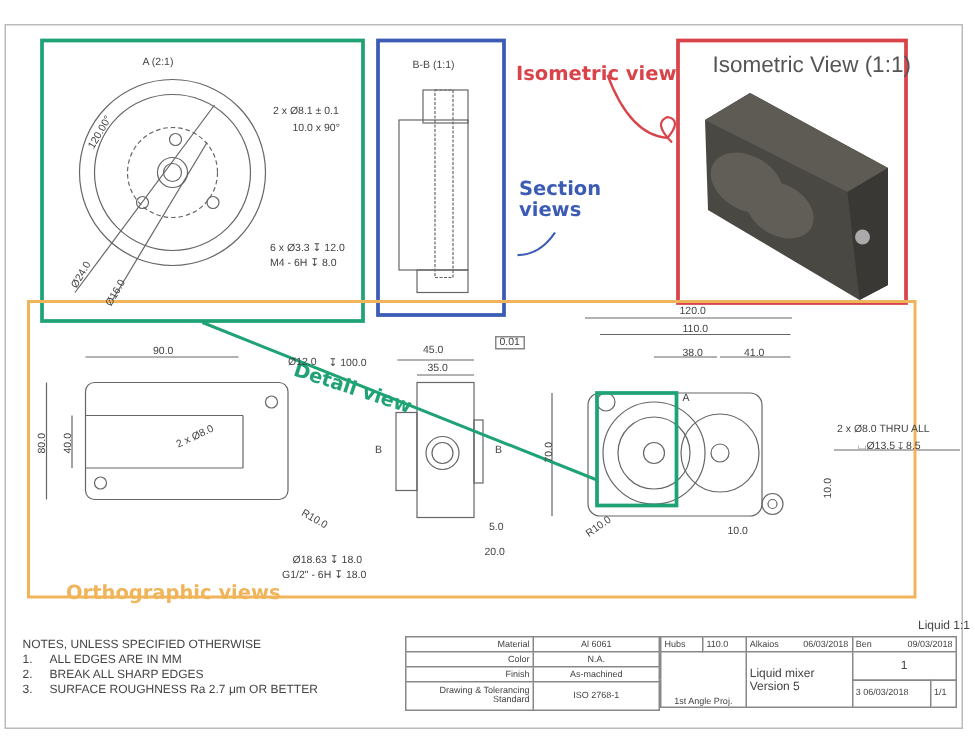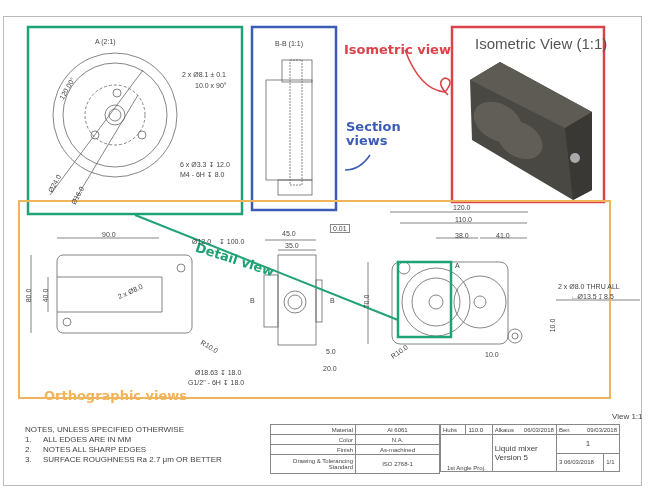--- a/index.html
+++ b/index.html
@@ -1,21 +1,21 @@
 <!DOCTYPE html>
 <html><head>
 <meta charset="utf-8">
 <style>
   html,body{margin:0;padding:0;background:#fff;}
   body{width:650px;height:500px;position:relative;overflow:hidden;font-family:"Liberation Sans",sans-serif;color:#333;}
   .sheet{position:absolute;left:3px;top:16px;width:637px;height:468px;border:1px solid #bbb;}
   .t{position:absolute;white-space:nowrap;font-size:7px;color:#444;}
   .hand{font-family:"DejaVu Sans",sans-serif;font-weight:bold;position:absolute;white-space:nowrap;}
   svg{position:absolute;left:0;top:0;overflow:visible;}
-  .notes{position:absolute;left:25px;top:425px;font-size:8px;color:#444;line-height:10px;}
+  .notes{position:absolute;left:15px;top:425px;font-size:8px;color:#444;line-height:10px;}
   .notes .row{display:flex;}
   .notes .num{width:18px;}
   table.tb{position:absolute;border-collapse:collapse;font-size:6px;color:#444;}
   table.tb td{border:1px solid #888;padding:0 2px;height:9px;}
 </style>
 </head>
 <body>
 
 <div class="sheet"></div>
 
@@ -141,29 +141,29 @@
 <div class="t" style="left:485px;top:351px;">10.0</div>
 
 <div class="notes">
   <div>NOTES, UNLESS SPECIFIED OTHERWISE</div>
   <div class="row">
       <span class="num">1.</span>
       <span>ALL EDGES ARE IN MM</span>
     </div>
   <div class="row">
       <span class="num">2.</span>
-      <span>NOTES ALL SHARP EDGES</span>
+      <span>BREAK ALL SHARP EDGES</span>
     </div>
   <div class="row">
       <span class="num">3.</span>
       <span>SURFACE ROUGHNESS Ra 2.7 μm OR BETTER</span>
     </div>
 </div>
 
-<div class="t" style="left:612px;top:412px;font-size:8px;">View 1:1</div>
+<div class="t" style="left:612px;top:412px;font-size:8px;">Liquid 1:1</div>
 
 <table class="tb" style="left:270px;top:424px;width:170px;">
   <tbody>
       <tr>
         <td style="text-align:right;width:80px;">Material</td>
         <td style="text-align:center;">Al 6061</td>
       </tr>
   <tr>
         <td style="text-align:right;">Color</td>
         <td style="text-align:center;">N.A.</td>
@@ -171,21 +171,21 @@
   <tr>
         <td style="text-align:right;">Finish</td>
         <td style="text-align:center;">As-machined</td>
       </tr>
   <tr>
         <td style="text-align:right;height:18px;">Drawing &amp; Tolerancing Standard</td>
         <td style="text-align:center;">ISO 2768-1</td>
       </tr>
 </tbody>
   </table>
-<table class="tb" style="left:440px;top:424px;width:180px;">
+<table class="tb" style="left:440px;top:424px;width:198px;">
   <tbody>
       <tr>
     <td>Hubs</td>
     <td>110.0</td>
     <td colspan="2"><span>Alkaios</span> <span style="float:right">06/03/2018</span></td>
     <td colspan="2"><span>Ben</span> <span style="float:right">09/03/2018</span></td>
   </tr>
   <tr>
     <td colspan="2" rowspan="3" style="text-align:center;vertical-align:bottom;height:36px;">1st Angle Proj.</td>
     <td colspan="2" rowspan="3" style="font-size:8px;vertical-align:middle;">

